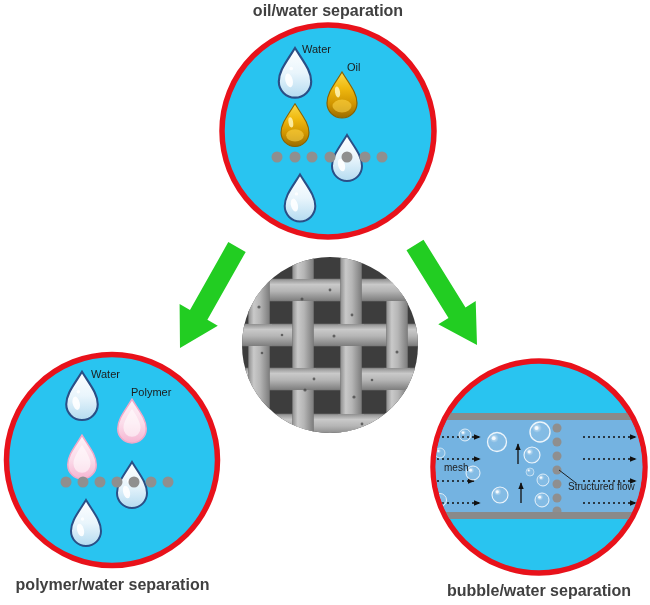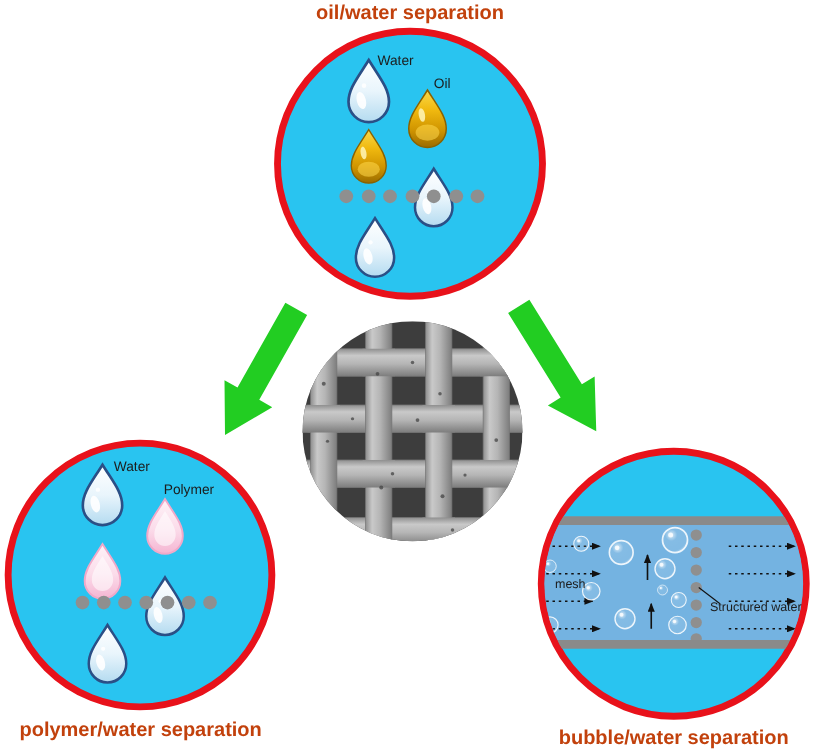--- a/index.html
+++ b/index.html
@@ -1,19 +1,19 @@
 <!DOCTYPE html>
 <html><head>
 <meta charset="utf-8">
 <style>
   html,body{margin:0;padding:0;background:#fff;}
   .stage{position:relative;width:650px;height:605px;background:#fff;overflow:hidden;
          font-family:"Liberation Sans",sans-serif;}
   .abs{position:absolute;}
-  .title{position:absolute;font-weight:700;font-size:16px;color:#c2410c;
+  .title{position:absolute;font-weight:700;font-size:16px;color:#404040;
          text-align:center;white-space:nowrap;}
   .lbl{position:absolute;font-size:11px;color:#1c1c1c;white-space:nowrap;}
   .lbl.sm{font-size:10px;}
   .circleBase{fill:#29c4f0;stroke:#e8121b;stroke-width:5.5px;}
 </style>
 </head>
 <body>
 
 <div class="stage">
 
@@ -245,15 +245,15 @@
         <circle cx="129" cy="128" r="4.5"></circle>
           <circle cx="129" cy="142" r="4.5"></circle>
         <circle cx="129" cy="155" r="4.5"></circle>
       </g>
       <rect x="0" y="57" width="222" height="7" fill="#8a8a8a"></rect>
       <rect x="0" y="156" width="222" height="7" fill="#8a8a8a"></rect>
       <line x1="131" y1="114" x2="148" y2="127" stroke="#111" stroke-width="0.9"></line>
     </g>
   </svg>
   <span class="lbl sm" style="left:444px;top:462px">mesh</span>
-  <span class="lbl sm" style="left:568px;top:481px">Structured water</span>
+  <span class="lbl sm" style="left:568px;top:481px">Structured flow</span>
 
 </div>
 
 </body></html>

